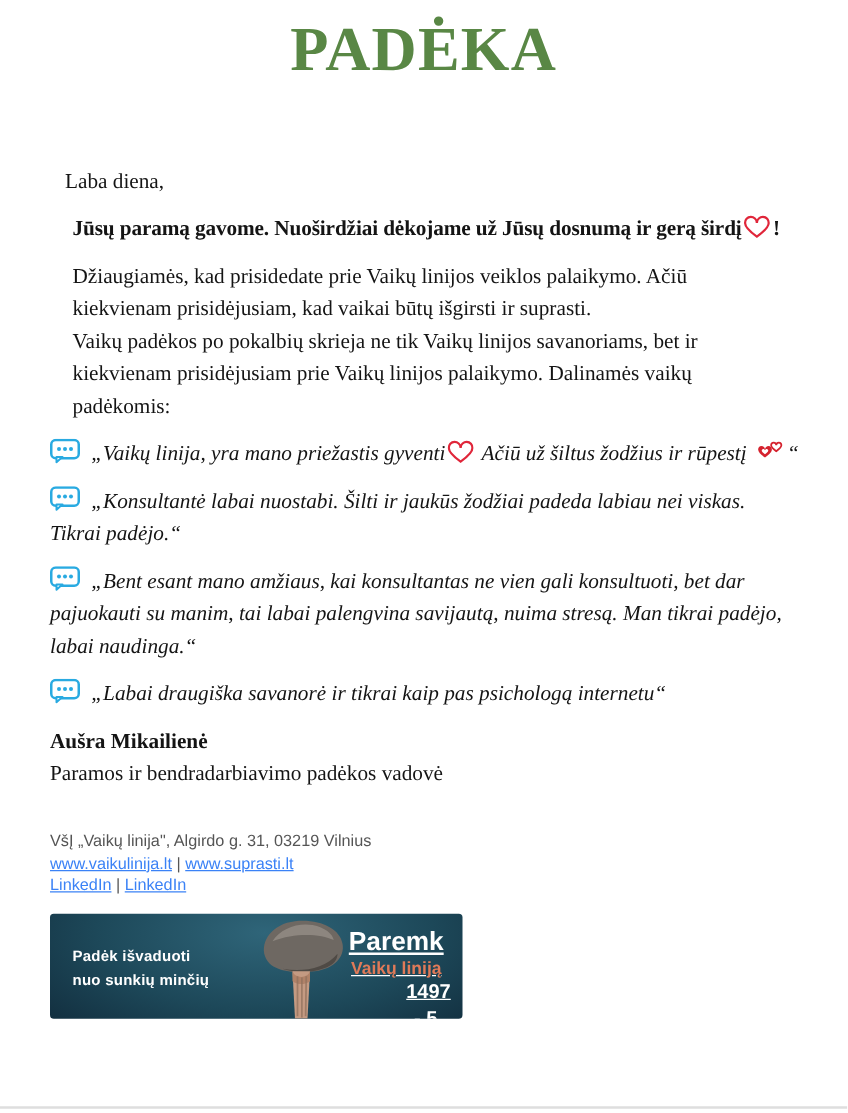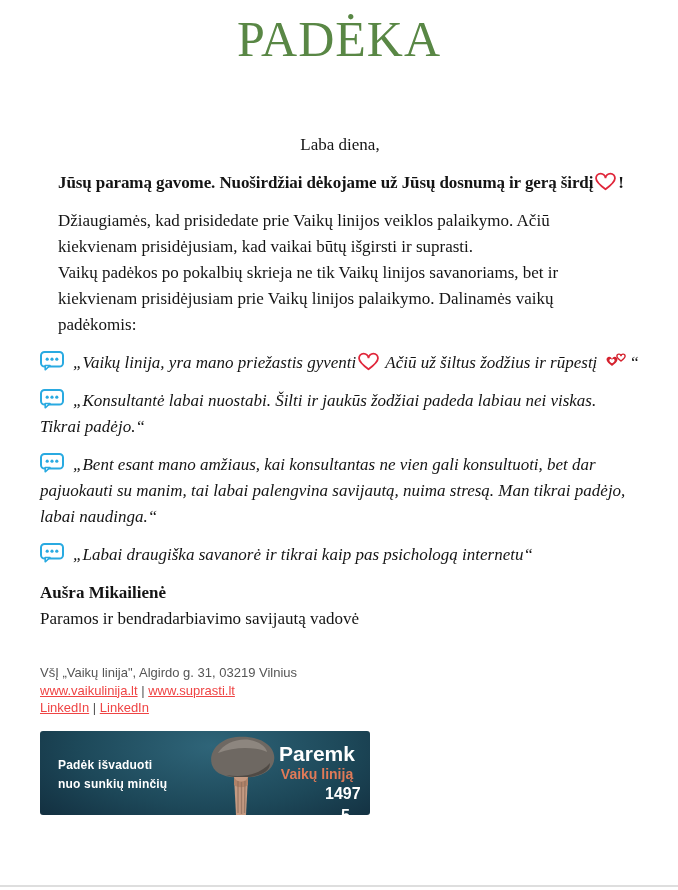--- a/index.html
+++ b/index.html
@@ -8,32 +8,32 @@
     width:678px;height:890px;
     background:#fff;
     overflow:hidden;
     font-family:"Liberation Serif", serif;
     color:#141414;
   }
   .title{
     margin:10px 0 0;
     text-align:center;
     font-family:"Liberation Serif", serif;
-    font-weight:normal;
+    font-weight:bold;
     font-size:50px;
     line-height:58px;
     letter-spacing:1px;
     color:#598745;
   }
   .content{
     padding:0 38px 0 40px;
     font-size:17px;
     line-height:26px;
   }
-  .greeting{margin:64px 12px 12px;text-align:center;}
+  .greeting{margin:64px 12px 12px;}
   p.block{margin:12px 18px;}
   .headline{
     font-weight:bold;
     white-space:nowrap;
     letter-spacing:-0.1px;
   }
   .quote{
     margin:12px 0;
     font-style:italic;
   }
@@ -44,21 +44,21 @@
   .signoff-name{font-weight:bold;}
   .signoff-block{margin:12px 0 0;}
   .footer{
     margin-top:32px;
     font-family:"Liberation Sans", sans-serif;
     font-size:13px;
     line-height:17.5px;
     color:#555;
   }
   .footer a{
-    color:#ef4444;
+    color:#3b82f6;
     text-decoration:underline;
     cursor:pointer;
   }
   .footer .sep{color:#555;}
   .banner{
     position:relative;
     margin:14px 0 0;
     width:330px;height:84px;
     border-radius:3px;
     background:radial-gradient(ellipse 260px 120px at 52% 18%, #2f6579 0%, #1d4859 52%, #0f2737 100%);
@@ -66,21 +66,21 @@
     cursor:pointer;
     overflow:hidden;
   }
   .banner-left{
     position:absolute;left:18px;top:25px;
     color:#fff;font-weight:bold;font-size:12px;line-height:19px;
     letter-spacing:0.2px;
   }
   .banner-right{
     position:absolute;right:14px;top:11px;width:78px;
-    text-align:center;color:#fff;font-weight:bold;
+    text-align:center;color:#fff;font-weight:bold;text-decoration:underline;
   }
   .banner-cta{font-size:21px;line-height:24px;}
   .banner-org{font-size:14px;line-height:17px;color:#e07a58;}
   .banner-sms{font-size:16px;line-height:22px;margin-left:47px;}
   .banner-art{position:absolute;left:150px;top:0;}
   .bottom-line{
     position:absolute;left:0;right:0;bottom:3px;height:2px;
     background:#dedede;
   }
 </style>
@@ -138,21 +138,21 @@
           <rect x="1" y="1" width="22" height="14.5" rx="3.6" fill="#fff" stroke="#29aae1" stroke-width="2"></rect>
           <path d="M5.2 14.5 L5.2 18.8 L10 14.5 Z" fill="#fff" stroke="#29aae1" stroke-width="1.6" stroke-linejoin="round"></path>
           <circle cx="7.2" cy="8.2" r="1.6" fill="#29aae1"></circle>
           <circle cx="12" cy="8.2" r="1.6" fill="#29aae1"></circle>
           <circle cx="16.8" cy="8.2" r="1.6" fill="#29aae1"></circle>
         </svg><span>„Labai draugiška savanorė ir tikrai kaip pas psichologą internetu“</span></p>
 
 
     <p class="signoff-block">
       <span class="signoff-name">Aušra Mikailienė</span><br>
-      <span>Paramos ir bendradarbiavimo savijautą vadovė</span>
+      <span>Paramos ir bendradarbiavimo padėkos vadovė</span>
     </p>
 
     <div class="footer">
       <div>VšĮ „Vaikų linija", Algirdo g. 31, 03219 Vilnius</div>
       <div><a>www.vaikulinija.lt</a> <span class="sep">|</span> <a>www.suprasti.lt</a></div>
       <div><a>LinkedIn</a> <span class="sep">|</span> <a>LinkedIn</a></div>
     </div>
 
     <div class="banner">
       <div class="banner-left">

